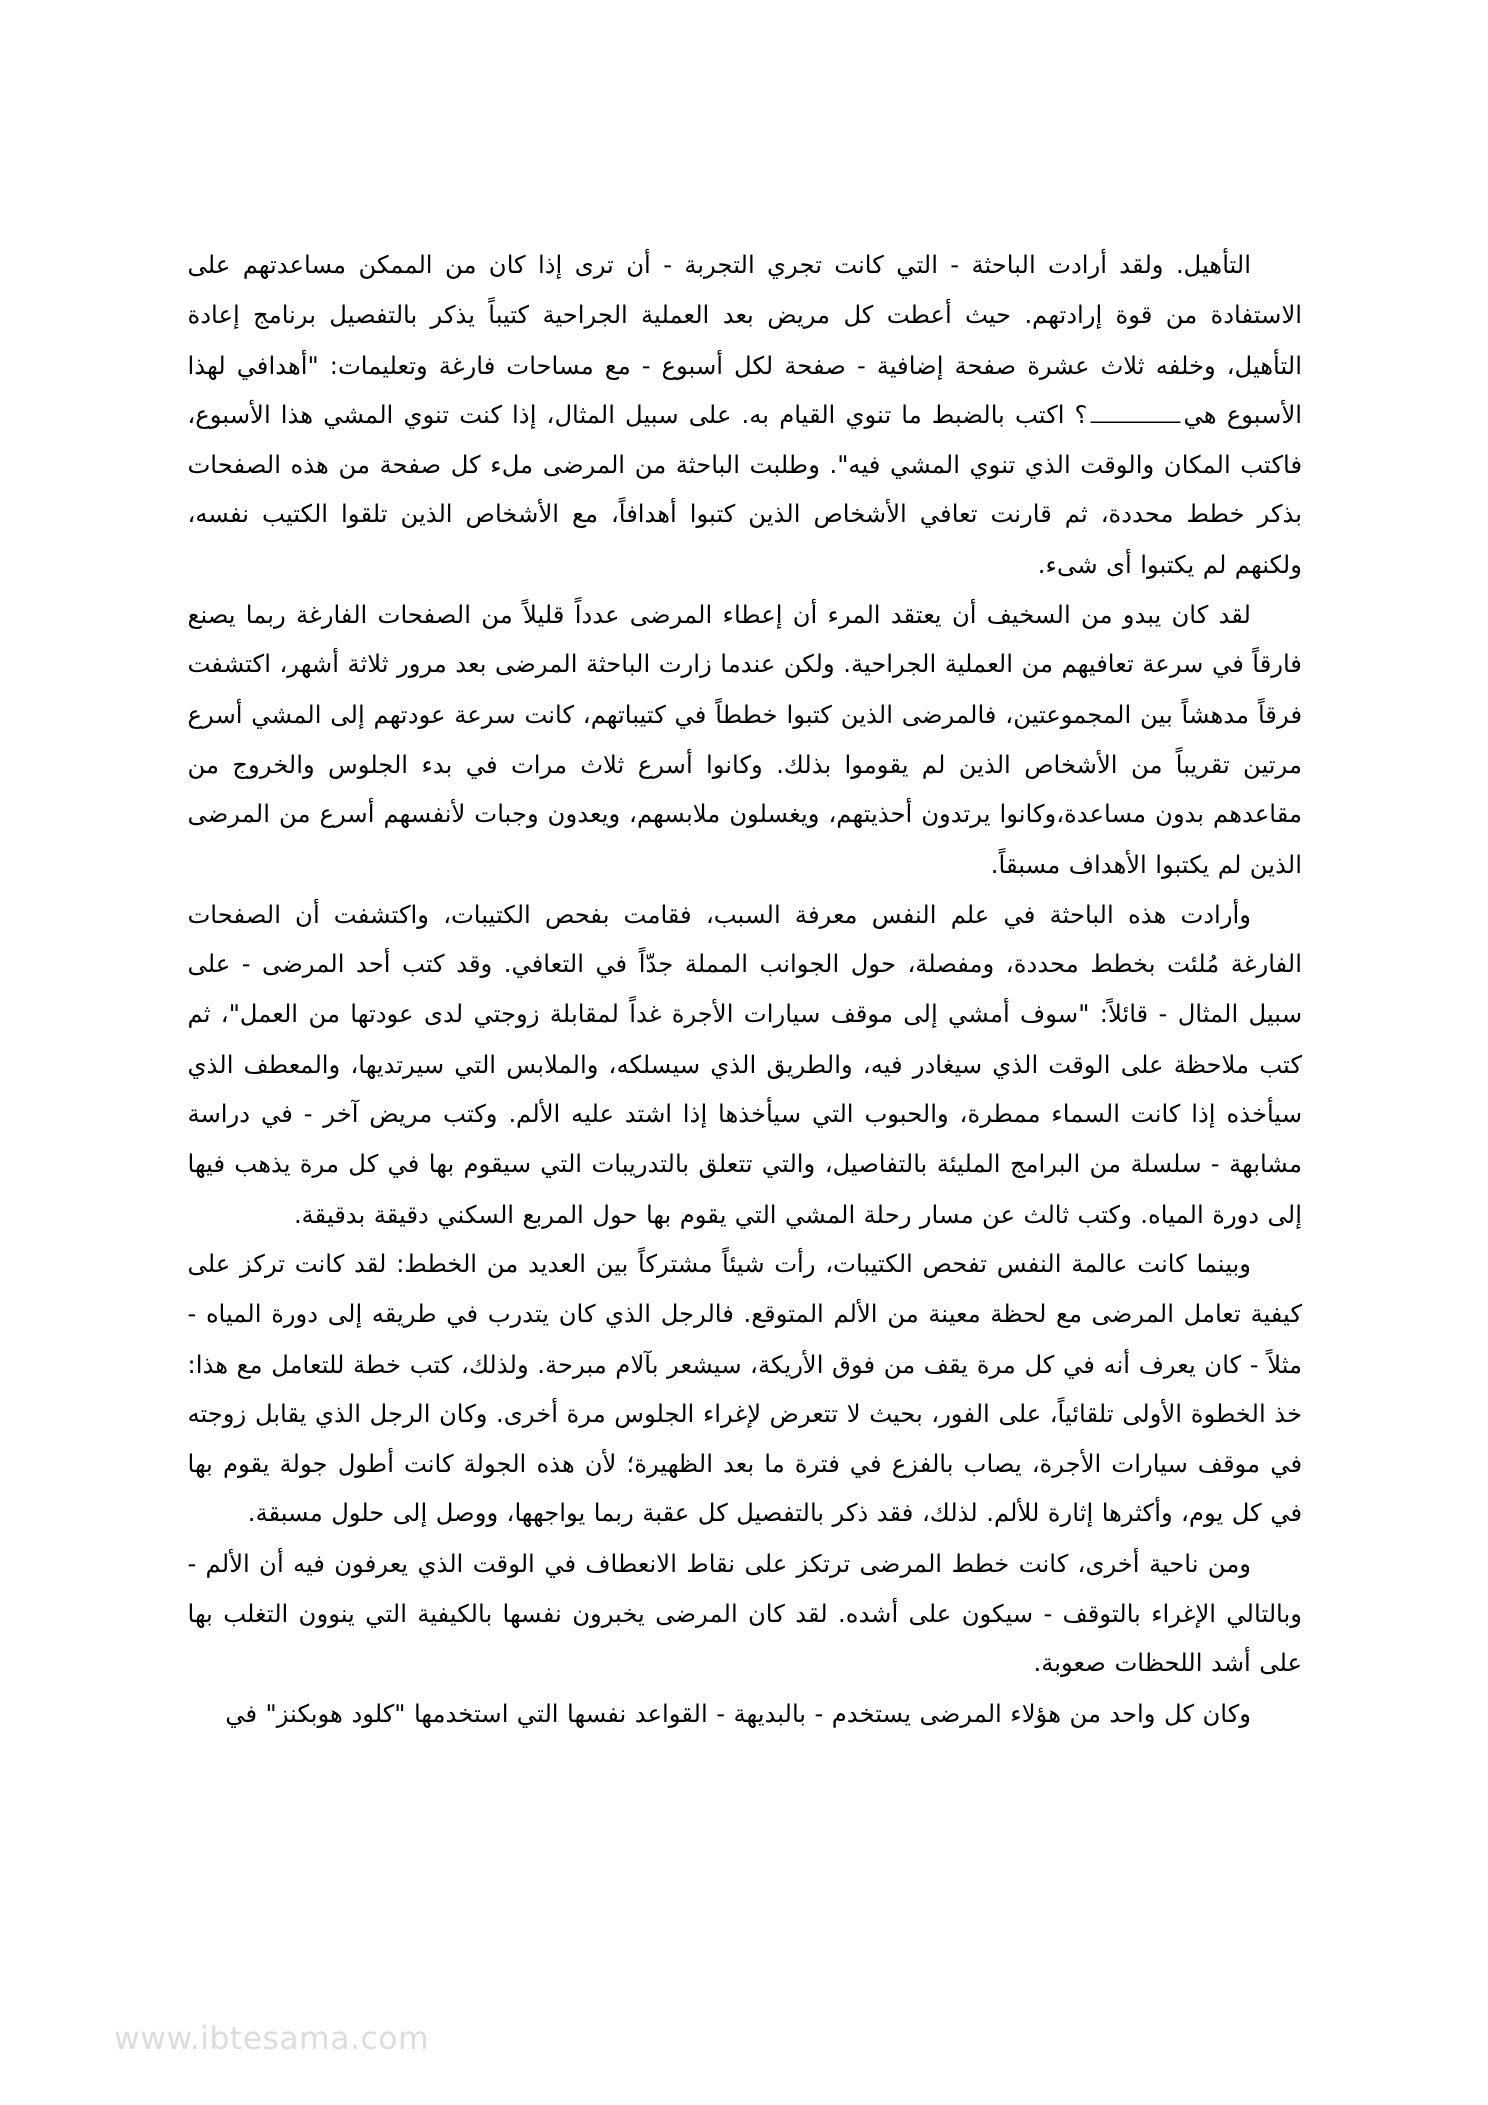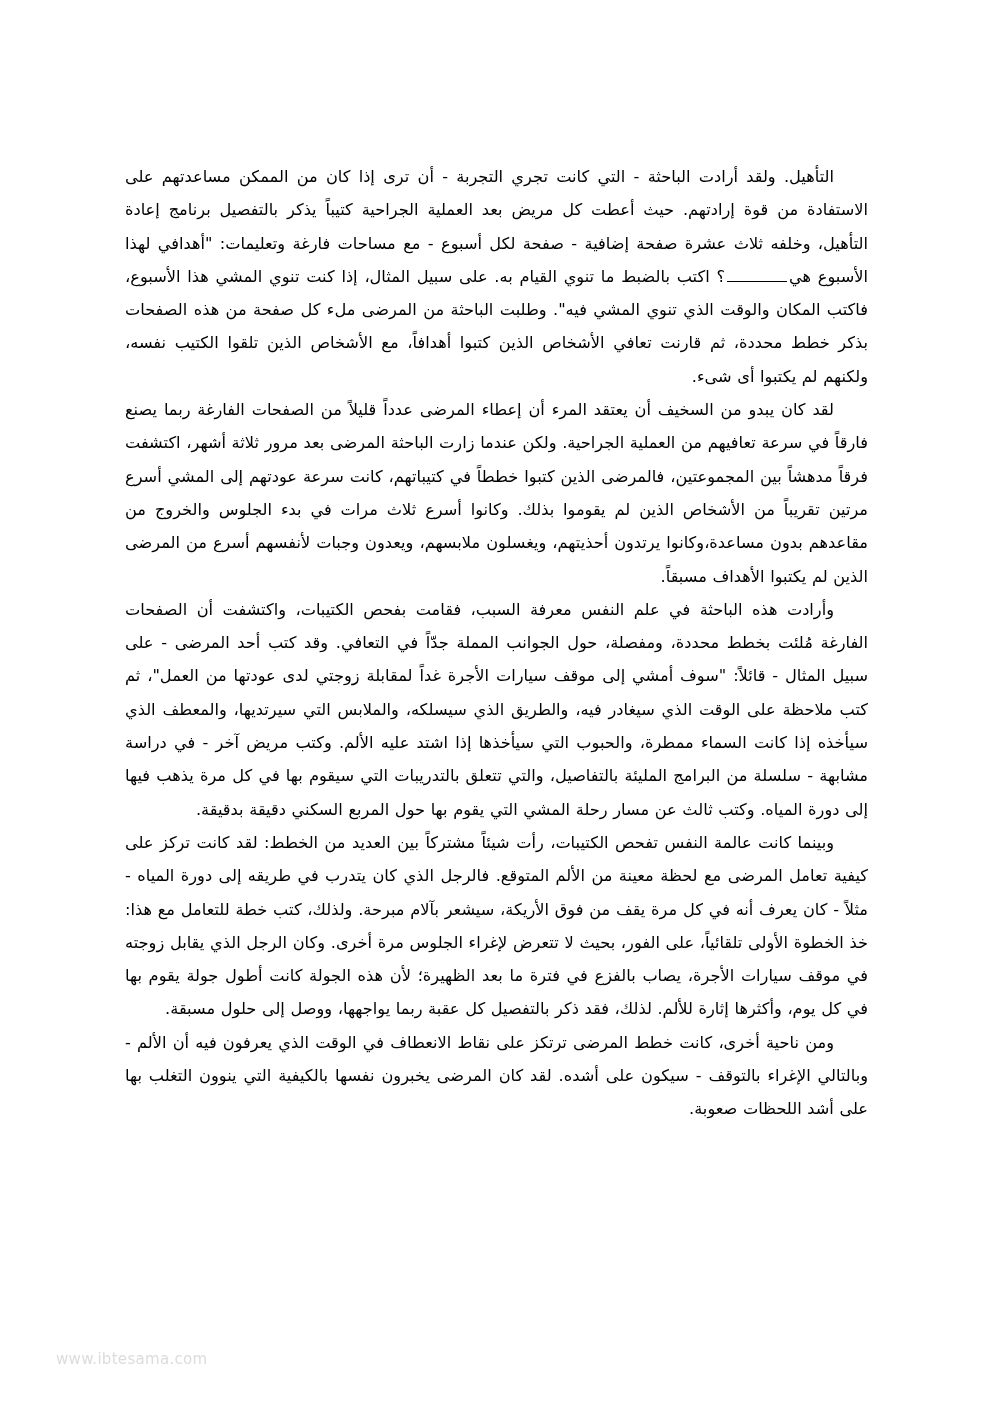--- a/index.html
+++ b/index.html
@@ -13,20 +13,21 @@
     height: 1403px;
     position: relative;
     overflow: hidden;
     font-family: "DejaVu Sans", sans-serif;
   }
 
   #page {
     position: absolute;
     inset: 0;
     background: #ffffff;
+    margin-left: 20px;
   }
 
   #text-column {
     position: absolute;
     left: 125px;
     right: 124px;       
     top: 160px;
     width: 743px;
     direction: rtl;
     text-align: justify;
@@ -57,21 +58,21 @@
     height: 0.85em;
     vertical-align: baseline;
     margin: 0 2px;
   }
 
   #watermark {
     position: absolute;
     left: 56px;
     top: 1346px;
     font-family: "DejaVu Sans", sans-serif;
-    font-size: 15px;
+    font-size: 21px;
     line-height: 26px;
     color: #dcdcdc;
     direction: ltr;
     text-align: center;
     letter-spacing: 0.3px;
     white-space: nowrap;
     user-select: none;
   }
 </style>
 </head>
@@ -84,18 +85,19 @@
     <p class="para"><span>التأهيل. ولقد أرادت الباحثة - التي كانت تجري التجربة - أن ترى إذا كان من الممكن مساعدتهم على الاستفادة من قوة إرادتهم. حيث أعطت كل مريض بعد العملية الجراحية كتيباً يذكر بالتفصيل برنامج إعادة التأهيل، وخلفه ثلاث عشرة صفحة إضافية - صفحة لكل أسبوع - مع مساحات فارغة وتعليمات: "أهدافي لهذا الأسبوع هي</span><span class="blank-fill"></span><span>؟ اكتب بالضبط ما تنوي القيام به. على سبيل المثال، إذا كنت تنوي المشي هذا الأسبوع، فاكتب المكان والوقت الذي تنوي المشي فيه". وطلبت الباحثة من المرضى ملء كل صفحة من هذه الصفحات بذكر خطط محددة، ثم قارنت تعافي الأشخاص الذين كتبوا أهدافاً، مع الأشخاص الذين تلقوا الكتيب نفسه، ولكنهم لم يكتبوا أى شىء.</span></p>
 
     <p class="para">لقد كان يبدو من السخيف أن يعتقد المرء أن إعطاء المرضى عدداً قليلاً من الصفحات الفارغة ربما يصنع فارقاً في سرعة تعافيهم من العملية الجراحية. ولكن عندما زارت الباحثة المرضى بعد مرور ثلاثة أشهر، اكتشفت فرقاً مدهشاً بين المجموعتين، فالمرضى الذين كتبوا خططاً في كتيباتهم، كانت سرعة عودتهم إلى المشي أسرع مرتين تقريباً من الأشخاص الذين لم يقوموا بذلك. وكانوا أسرع ثلاث مرات في بدء الجلوس والخروج من مقاعدهم بدون مساعدة،وكانوا يرتدون أحذيتهم، ويغسلون ملابسهم، ويعدون وجبات لأنفسهم أسرع من المرضى الذين لم يكتبوا الأهداف مسبقاً.</p>
 
     <p class="para">وأرادت هذه الباحثة في علم النفس معرفة السبب، فقامت بفحص الكتيبات، واكتشفت أن الصفحات الفارغة مُلئت بخطط محددة، ومفصلة، حول الجوانب المملة جدّاً في التعافي. وقد كتب أحد المرضى - على سبيل المثال - قائلاً: "سوف أمشي إلى موقف سيارات الأجرة غداً لمقابلة زوجتي لدى عودتها من العمل"، ثم كتب ملاحظة على الوقت الذي سيغادر فيه، والطريق الذي سيسلكه، والملابس التي سيرتديها، والمعطف الذي سيأخذه إذا كانت السماء ممطرة، والحبوب التي سيأخذها إذا اشتد عليه الألم. وكتب مريض آخر - في دراسة مشابهة - سلسلة من البرامج المليئة بالتفاصيل، والتي تتعلق بالتدريبات التي سيقوم بها في كل مرة يذهب فيها إلى دورة المياه. وكتب ثالث عن مسار رحلة المشي التي يقوم بها حول المربع السكني دقيقة بدقيقة.</p>
 
     <p class="para">وبينما كانت عالمة النفس تفحص الكتيبات، رأت شيئاً مشتركاً بين العديد من الخطط: لقد كانت تركز على كيفية تعامل المرضى مع لحظة معينة من الألم المتوقع. فالرجل الذي كان يتدرب في طريقه إلى دورة المياه - مثلاً - كان يعرف أنه في كل مرة يقف من فوق الأريكة، سيشعر بآلام مبرحة. ولذلك، كتب خطة للتعامل مع هذا: خذ الخطوة الأولى تلقائياً، على الفور، بحيث لا تتعرض لإغراء الجلوس مرة أخرى. وكان الرجل الذي يقابل زوجته في موقف سيارات الأجرة، يصاب بالفزع في فترة ما بعد الظهيرة؛ لأن هذه الجولة كانت أطول جولة يقوم بها في كل يوم، وأكثرها إثارة للألم. لذلك، فقد ذكر بالتفصيل كل عقبة ربما يواجهها، ووصل إلى حلول مسبقة.</p>
 
     <p class="para">ومن ناحية أخرى، كانت خطط المرضى ترتكز على نقاط الانعطاف في الوقت الذي يعرفون فيه أن الألم - وبالتالي الإغراء بالتوقف - سيكون على أشده. لقد كان المرضى يخبرون نفسها بالكيفية التي ينوون التغلب بها على أشد اللحظات صعوبة.</p>
 
+    <p class="para">وكان كل واحد من هؤلاء المرضى يستخدم - بالبديهة - القواعد نفسها التي استخدمها "كلود هوبكنز" في</p>
 
   </div>
 
   <div id="watermark">www.ibtesama.com</div>
 
 </div>
 
 </body></html>

